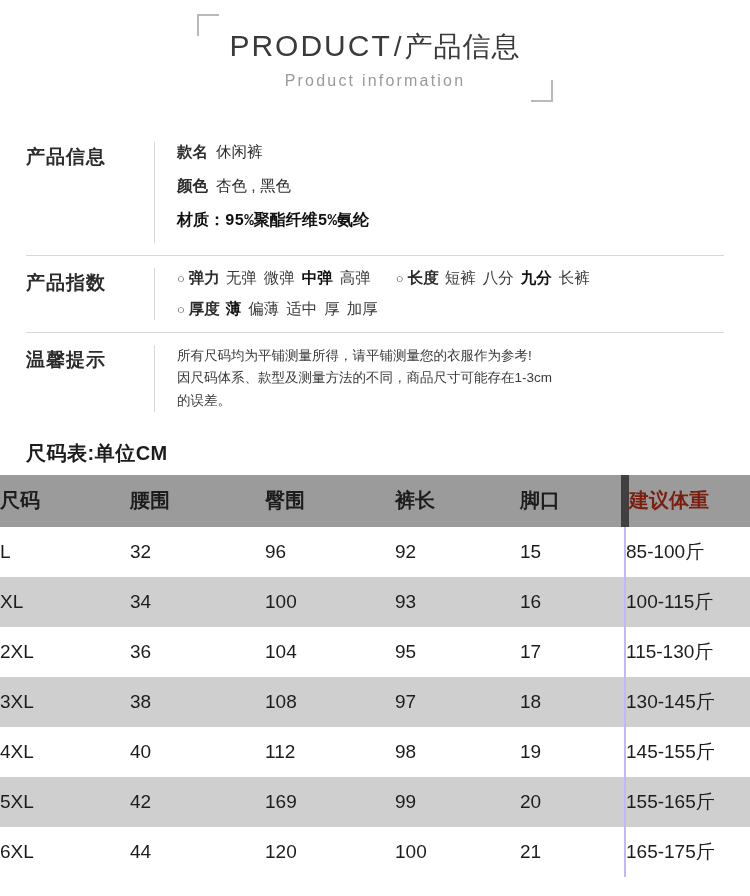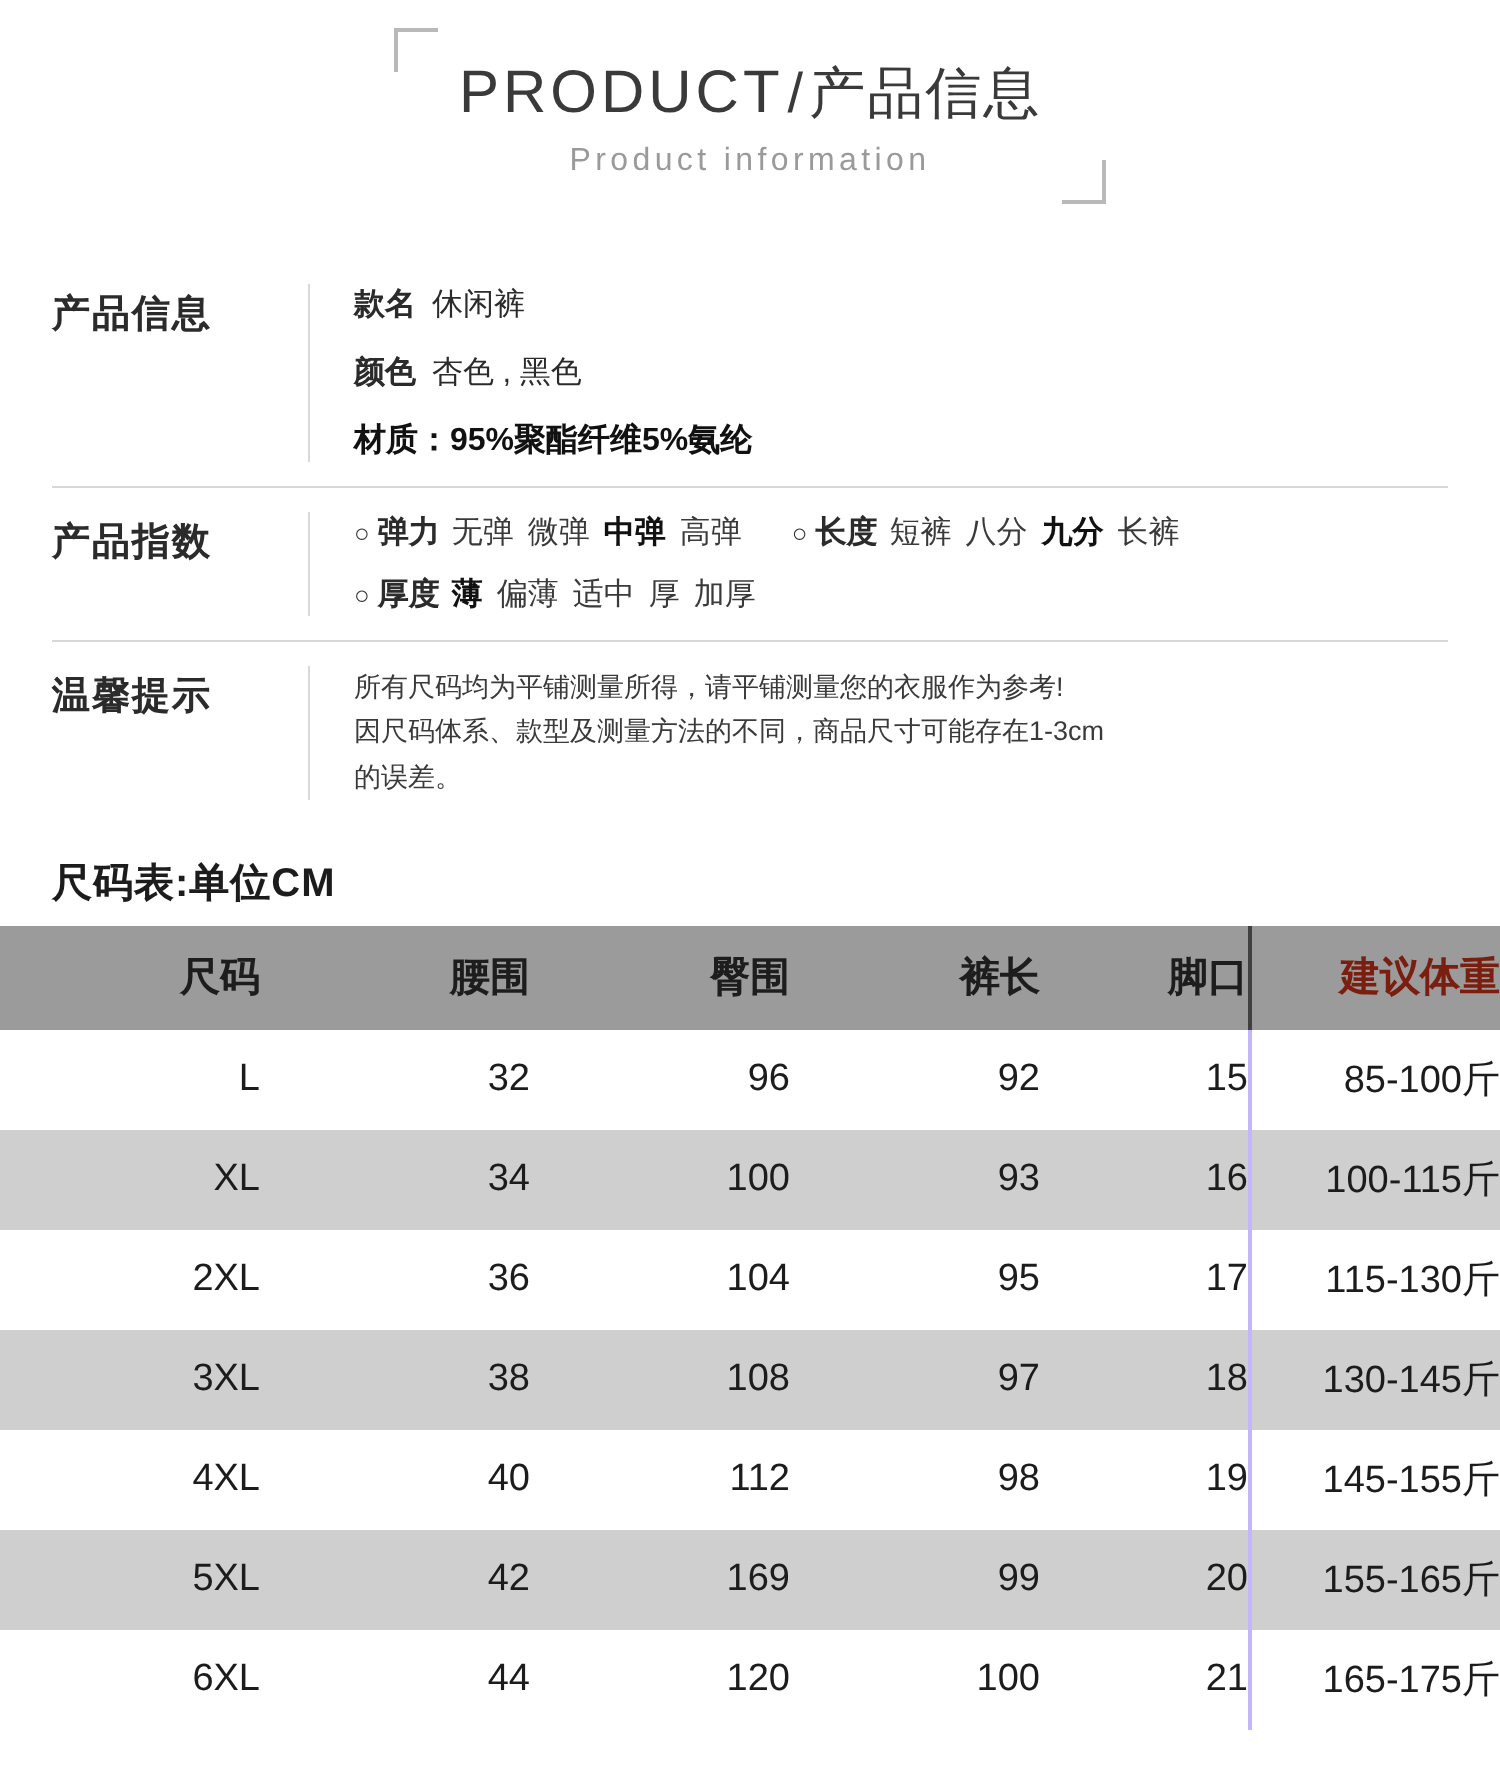--- a/index.html
+++ b/index.html
@@ -74,21 +74,21 @@
   }
   .info-divider {
     width: 1px;
     background: #d8d8d8;
     margin-right: 22px;
     flex: 0 0 1px;
   }
   .info-body { flex: 1 1 auto; }
 
   .kv { margin-bottom: 13px; font-size: 15.5px; color: #2b2b2b; }
-  .kv:last-child { margin-bottom: 0; }
+  .kv:last-child { margin-bottom: 12px; font-family: Liberation Mono, monospace; }
   .kv b { font-weight: bold; font-size: 15.5px; }
   .kv .val { margin-left: 8px; }
   .material { font-weight: bold; font-size: 16px; color: #111; }
 
   .idx-line { font-size: 15.5px; color: #2b2b2b; margin-bottom: 10px; white-space: nowrap; }
   .idx-line:last-child { margin-bottom: 0; }
   .circ { font-size: 13px; color: #333; margin-right: 4px; }
   .idx-key { font-weight: bold; margin-right: 6px; }
   .opt { margin-right: 7px; color: #3a3a3a; }
   .opt.on { font-weight: bold; color: #111; }
@@ -107,37 +107,37 @@
     font-weight: bold;
     color: #1c1c1c;
     letter-spacing: 0.5px;
   }
   table.size {
     width: 750px;
     border-collapse: collapse;
     table-layout: fixed;
   }
   table.size th, table.size td {
-    text-align: right;
+    text-align: left;
     font-size: 19px;
     color: #1c1c1c;
     height: 50px;
     padding: 0;
     border: none;
   }
   table.size thead th {
     background: #9b9b9b;
     color: #1d1d1d;
     font-weight: bold;
     font-size: 20px;
     height: 52px;
   }
   table.size thead th.last {
     color: #7a1f10;
-    border-left: 2px solid #404040;
+    border-left: 8px solid #404040;
   }
   table.size tbody tr.odd { background: #ffffff; }
   table.size tbody tr.even { background: #cfcfcf; }
   table.size td.last { border-left: 2px solid #c4b5fd; }
   .col1 { width: 130px; }
   .col2 { width: 135px; }
   .col3 { width: 130px; }
   .col4 { width: 125px; }
   .col5 { width: 105px; }
   .col6 { width: 125px; }

